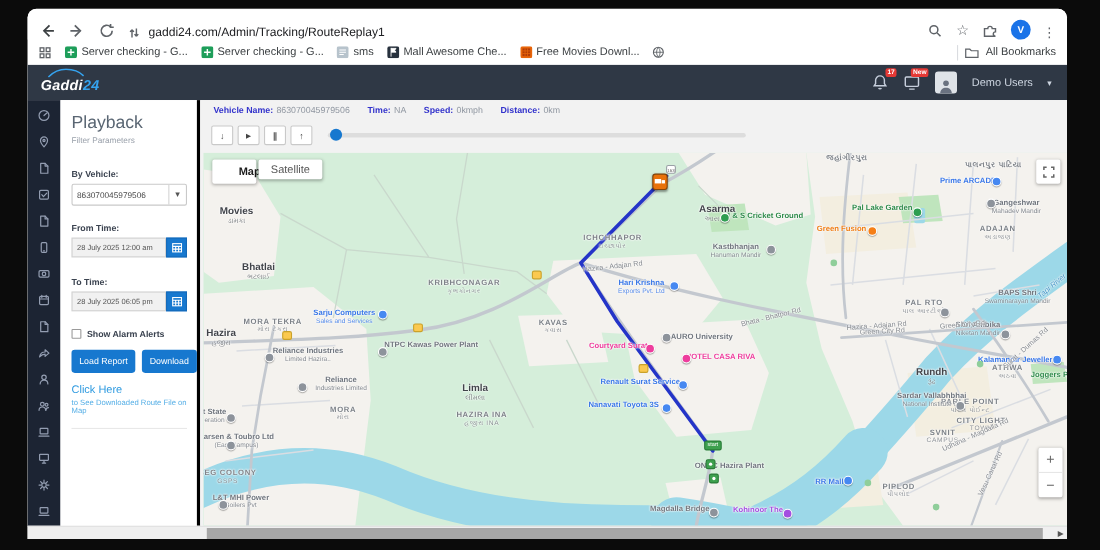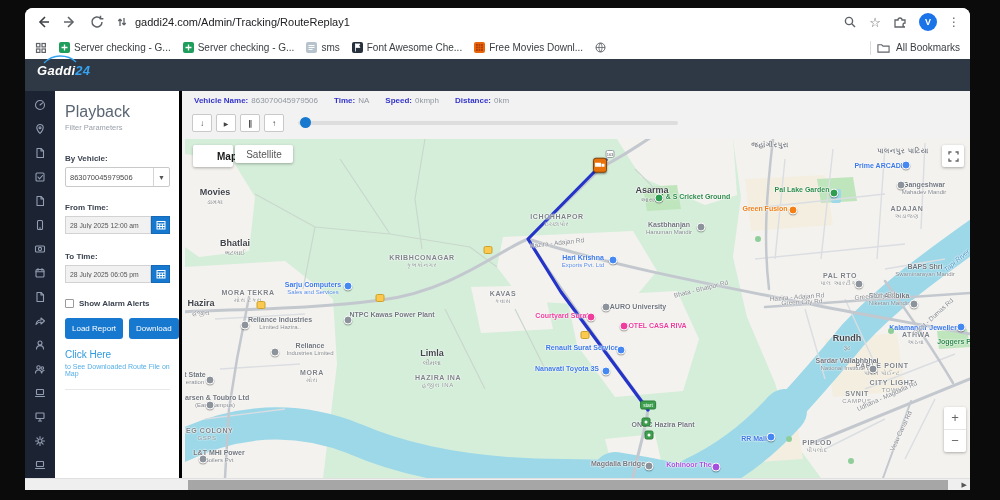--- a/index.html
+++ b/index.html
@@ -1,37 +1,37 @@
 <!DOCTYPE html>
 <html><head>
 <meta charset="utf-8">
 <style>
   html,body{margin:0;padding:0;background:#0b0b0b;width:1000px;height:500px;overflow:hidden;
     font-family:"Liberation Sans","DejaVu Sans",sans-serif;-webkit-font-smoothing:antialiased;}
   *{box-sizing:border-box;}
   #frame{position:absolute;left:25px;top:8px;width:945px;height:482px;background:#fff;
     border-radius:8px 8px 0 0;overflow:hidden;}
   
-  .navrow{height:28px;display:flex;align-items:center;padding:0 10px;gap:11px;background:#fff;}
+  .navrow{height:28px;display:flex;align-items:flex-end;padding:0 10px;gap:11px;background:#fff;}
   .navrow svg{display:block;}
   .nav-ic{width:16px;height:16px;color:#5f6368;flex:0 0 auto;cursor:pointer;}
   .url{flex:1;font-size:11px;color:#202124;display:flex;align-items:center;gap:7px;min-width:0;}
   .url span{white-space:nowrap;overflow:hidden;}
   .avatar-chrome{width:18px;height:18px;border-radius:50%;background:#1a73e8;color:#fff;font-size:9px;
     display:flex;align-items:center;justify-content:center;font-weight:bold;}
   .kebab{color:#5f6368;font-size:12px;letter-spacing:0;line-height:1;}
   .bmrow{height:23px;display:flex;align-items:center;padding:0 10px;gap:6px;font-size:10px;color:#3c4043;}
   .bm{display:flex;align-items:center;gap:4px;padding:0 6px;cursor:pointer;white-space:nowrap;}
   .bm-ico{width:11px;height:11px;flex:0 0 auto;}
   .bm-right{margin-left:auto;display:flex;align-items:center;gap:6px;}
   .vdiv{width:1px;height:14px;background:#dadce0;}
   .tooltip{position:absolute;left:14px;top:23px;z-index:60;background:#fff;border:1px solid #a8a8a8;
     padding:2px 6px;font-size:9.5px;color:#333;box-shadow:1px 2px 3px rgba(0,0,0,.18);}
   
-  .appheader{height:32px;background:#2f3845;display:flex;align-items:flex-start;}
+  .appheader{height:32px;background:#2f3845;display:flex;align-items:center;}
   .logo{margin-left:12px;position:relative;font-style:italic;font-weight:800;font-size:13px;color:#fff;
     letter-spacing:.3px;padding-top:4px;}
   .logo .n{color:#35a3ef;}
   .logo svg{position:absolute;top:-4px;left:6px;}
   .hdr-right{margin-left:auto;display:flex;align-items:center;gap:13px;margin-right:14px;}
   .hicon{position:relative;width:16px;height:16px;color:#c7cfdd;cursor:pointer;}
   .badge{position:absolute;top:-5px;right:-7px;background:#e53935;color:#fff;font-size:6px;
     padding:1px 2px;border-radius:2px;font-weight:bold;line-height:1;}
   .havatar{width:20px;height:20px;border-radius:3px;background:#dfe3e8;display:flex;align-items:flex-end;
     justify-content:center;overflow:hidden;}
@@ -179,21 +179,21 @@
               <rect width="11" height="11" rx="2" fill="#b7c3cc"></rect>
               <path d="M2.5 3.5 h6 M2.5 5.5 h6 M2.5 7.5 h4" stroke="#fff" stroke-width="1"></path>
             </svg></span>
           <span>sms</span>
         </div>
         <div class="bm">
           <span class="bm-ico"><svg width="11" height="11" viewBox="0 0 11 11">
               <rect width="11" height="11" rx="2" fill="#27313d"></rect>
               <path d="M3.5 1.5 v8 M3.5 2 h4.5 l-1.2 1.7 1.2 1.7 h-4.5" fill="#fff" stroke="#fff" stroke-width=".8"></path>
             </svg></span>
-          <span>Font Awesome Che...</span>
+          <span>Mall Awesome Che...</span>
         </div>
         <div class="bm">
           <span class="bm-ico"><svg width="11" height="11" viewBox="0 0 11 11">
               <rect width="11" height="11" rx="2" fill="#e8650a"></rect>
               <rect x="2" y="2" width="7" height="7" fill="#b33c05"></rect>
               <path d="M2 4.3 h7 M2 6.6 h7 M4.3 2 v7 M6.6 2 v7" stroke="#e8650a" stroke-width=".7"></path>
             </svg></span>
           <span>Free Movies Downl...</span>
         </div>
         <div class="bm">
@@ -211,20 +211,44 @@
       <span>All Bookmarks</span>
     </div>
   </div>
 
   <div class="appheader">
     <div class="logo">
       <svg width="34" height="10" viewBox="0 0 34 10" fill="none" stroke="#35a3ef" stroke-width="1.4">
           <path d="M1 8 Q8 1 17 1 Q27 1 33 7"></path>
         </svg>
       <span>Gaddi</span><span class="n">24</span>
+    </div>
+    <div class="hdr-right">
+      <div class="hicon">
+        <svg viewBox="0 0 16 16" fill="none" stroke="#c7cfdd" stroke-width="1.3">
+            <path d="M8 2 a4 4 0 0 1 4 4 v3 l1.3 2 H2.7 L4 9 V6 a4 4 0 0 1 4-4 Z"></path>
+            <path d="M6.8 13 a1.3 1.3 0 0 0 2.4 0"></path>
+          </svg>
+        <span class="badge">17</span>
+      </div>
+      <div class="hicon">
+        <svg viewBox="0 0 16 16" fill="none" stroke="#c7cfdd" stroke-width="1.3">
+            <rect x="2" y="3" width="12" height="8.5" rx="1"></rect>
+            <path d="M5.5 14 h5"></path>
+          </svg>
+        <span class="badge">New</span>
+      </div>
+      <div class="havatar">
+        <svg width="14" height="14" viewBox="0 0 12 12">
+            <circle cx="6" cy="4" r="2.2" fill="#6a7280"></circle>
+            <path d="M1.5 12 c0-3 2-4.4 4.5-4.4 s4.5 1.4 4.5 4.4 Z" fill="#6a7280"></path>
+          </svg>
+      </div>
+      <span class="uname">Demo Users</span>
+      <span class="caret">▾</span>
     </div>
   </div>
 
   <div class="content">
     <div class="sidebar" id="sidebar">
         <div class="side-item">
           <svg width="12" height="12" viewBox="0 0 12 12" fill="none" stroke="currentColor" stroke-width="1.1" stroke-linecap="round" stroke-linejoin="round">
             <circle cx="6" cy="6" r="4.5"></circle>
             <path d="M6 6 L8.6 3.8"></path>
           </svg>

